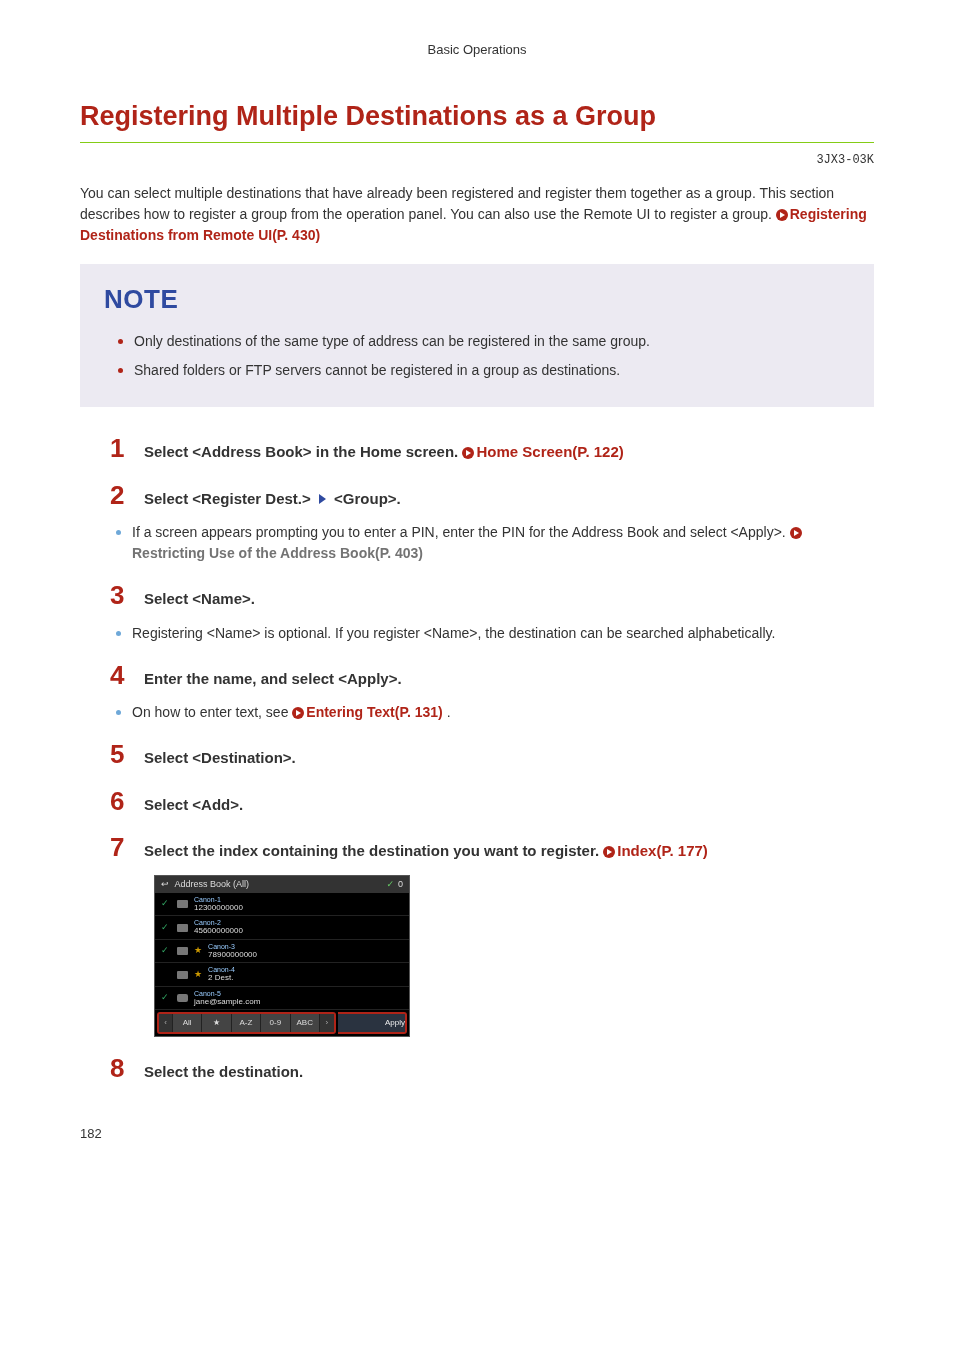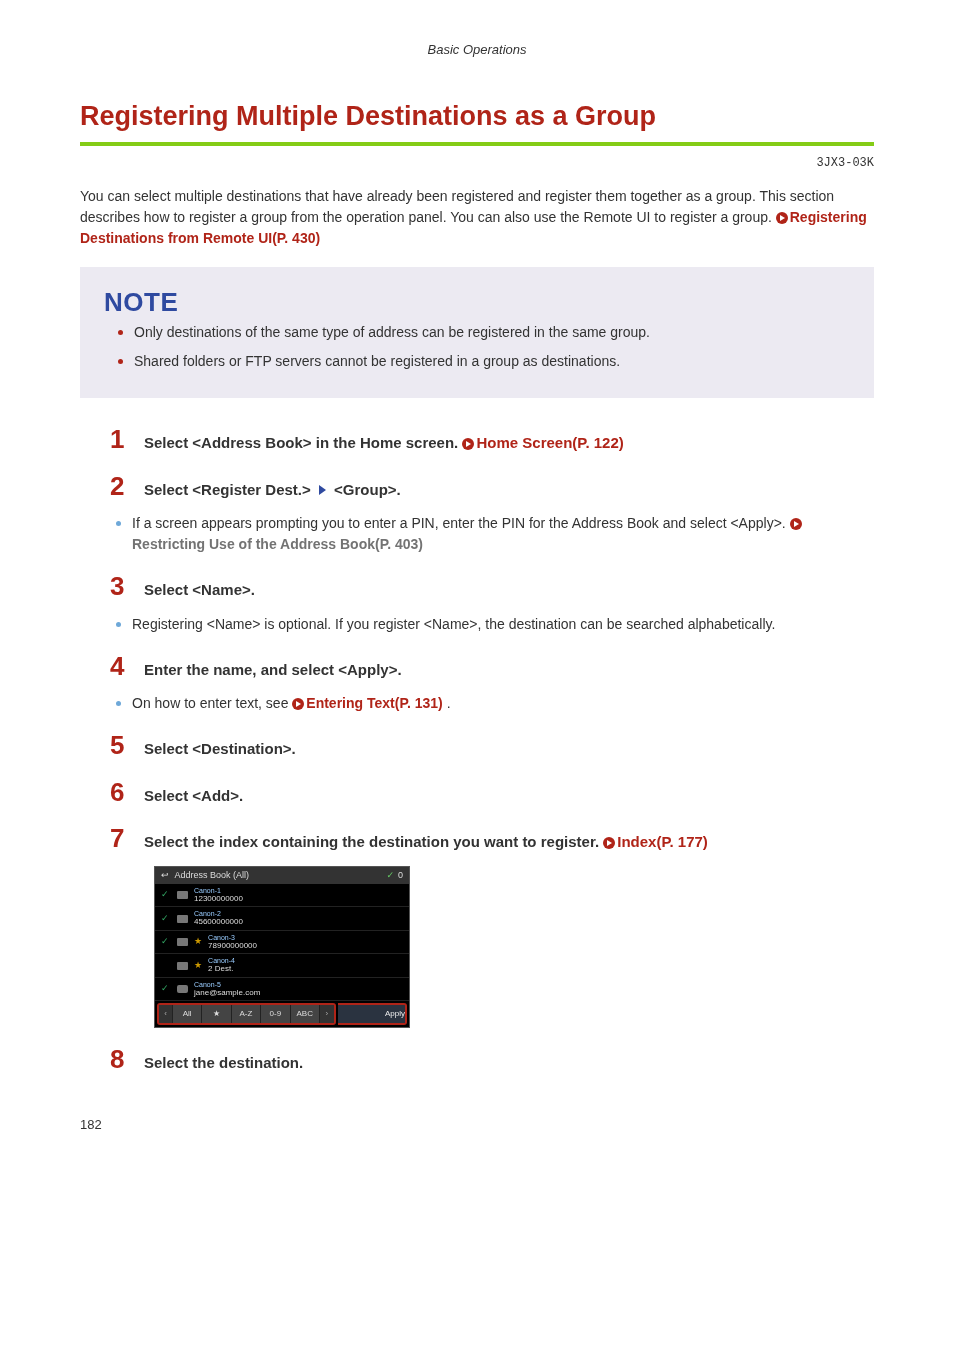--- a/index.html
+++ b/index.html
@@ -10,27 +10,26 @@
     width: 954px;
     margin: 0 auto;
     padding: 40px 80px 60px 80px;
     font-size: 14px;
     line-height: 1.5;
   }
   .header-small {
     text-align: center;
     font-size: 13px;
     margin-bottom: 36px;
-    font-style: italic;
   }
   h1.page-title {
     color: #b02418;
     font-size: 27px;
     font-weight: bold;
-    border-bottom: 4px solid #84cc16;
+    border-bottom: 1px solid #84cc16;
     padding-bottom: 6px;
     margin-bottom: 8px;
   }
   .doc-code {
     text-align: right;
     font-size: 12px;
     margin-bottom: 14px;
     font-family: Liberation Mono, monospace;
   }
   .intro { font-size: 14px; margin-bottom: 18px; }
@@ -60,20 +59,21 @@
   .note-box {
     background: #eceaf2;
     padding: 16px 24px 18px 24px;
     margin-bottom: 28px;
   }
   .note-title {
     color: #2f4aa0;
     font-size: 26px;
     font-weight: bold;
     letter-spacing: 0.5px;
+    margin-bottom: 12px;
   }
   .note-box ul { list-style: none; padding-left: 14px; }
   .note-box li { position: relative; padding-left: 16px; margin-bottom: 8px; font-size: 14px; }
   .note-box li::before {
     content: '';
     position: absolute; left:0; top:8px;
     width:5px; height:5px; background:#b02418; border-radius:50%;
   }
   .step { margin: 18px 0 10px 30px; }
   .step-head { display: flex; align-items: baseline; gap: 12px; }

